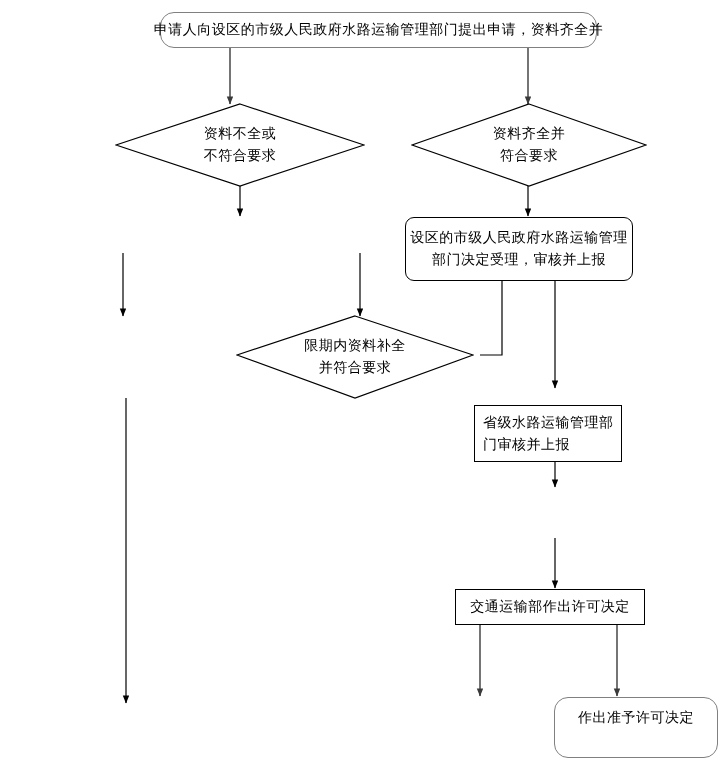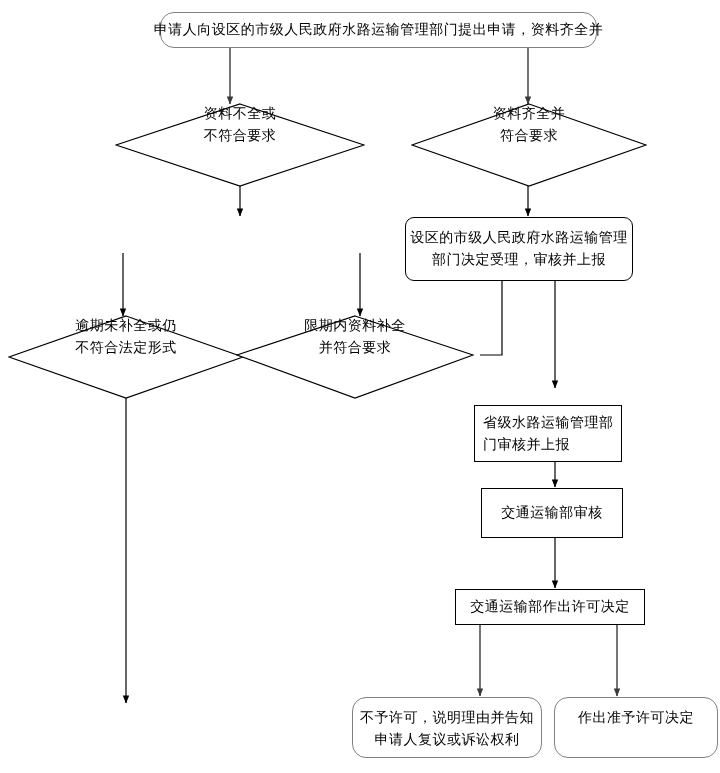--- a/index.html
+++ b/index.html
@@ -70,20 +70,21 @@
     display: block;
   }
   .diamond-label {
     position: absolute;
     left: 0;
     top: 0;
     width: 100%;
     height: 100%;
     display: flex;
     flex-direction: column;
+    justify-content: center;
     align-items: center;
     text-align: center;
     font-size: 14px;
     line-height: 1.55;
     letter-spacing: 0.5px;
     color: #000000;
     pointer-events: none;
   }
   .node-text {
     white-space: nowrap;
@@ -160,56 +161,40 @@
       <div>符合要求</div>
     </div>
   </div>
 
 
   <div class="node rect" style="left:405px; top:217px; width:228px; height:64px;border-radius:9px;">
     <div class="node-text">设区的市级人民政府水路运输管理</div>
     <div class="node-text">部门决定受理，审核并上报</div>
   </div>
 
-  <div class="diamond-wrap" style="left:8px; top:315px; width:236px; height:84px;">
-    <svg width="236" height="84" viewBox="0 0 236 84" xmlns="http://www.w3.org/2000/svg">
-      <polygon points="118,1 235,42 118,83 1,42" fill="#ffffff" stroke="#000000" stroke-width="1.2"></polygon>
-    </svg>
-    <div class="diamond-label">
-      <div>逾期未补全或仍</div>
-      <div>不符合法定形式</div>
-    </div>
-  </div>
 
   <div class="diamond-wrap" style="left:236px; top:315px; width:238px; height:84px;">
     <svg width="238" height="84" viewBox="0 0 238 84" xmlns="http://www.w3.org/2000/svg">
       <polygon points="119,1 237,40 119,83 1,40" fill="#ffffff" stroke="#000000" stroke-width="1.2"></polygon>
     </svg>
     <div class="diamond-label">
       <div>限期内资料补全</div>
       <div>并符合要求</div>
     </div>
   </div>
 
   <div class="node rect align-left" style="left:474px; top:389px; width:148px; height:57px;">
     <div class="node-text">省级水路运输管理部</div>
     <div class="node-text">门审核并上报</div>
   </div>
 
-  <div class="node rect" style="left:481px; top:488px; width:142px; height:50px;">
-    <div class="node-text">交通运输部审核</div>
-  </div>
 
   <div class="node rect" style="left:455px; top:589px; width:190px; height:36px;">
     <div class="node-text">交通运输部作出许可决定</div>
   </div>
 
 
-  <div class="node rounded top-text" style="left:352px; top:697px; width:190px; height:61px;">
-    <div class="node-text">不予许可，说明理由并告知</div>
-    <div class="node-text">申请人复议或诉讼权利</div>
-  </div>
 
   <div class="node rounded top-text" style="left:554px; top:697px; width:164px; height:61px;">
     <div class="node-text">作出准予许可决定</div>
   </div>
 
 </div>
 
 </body></html>

